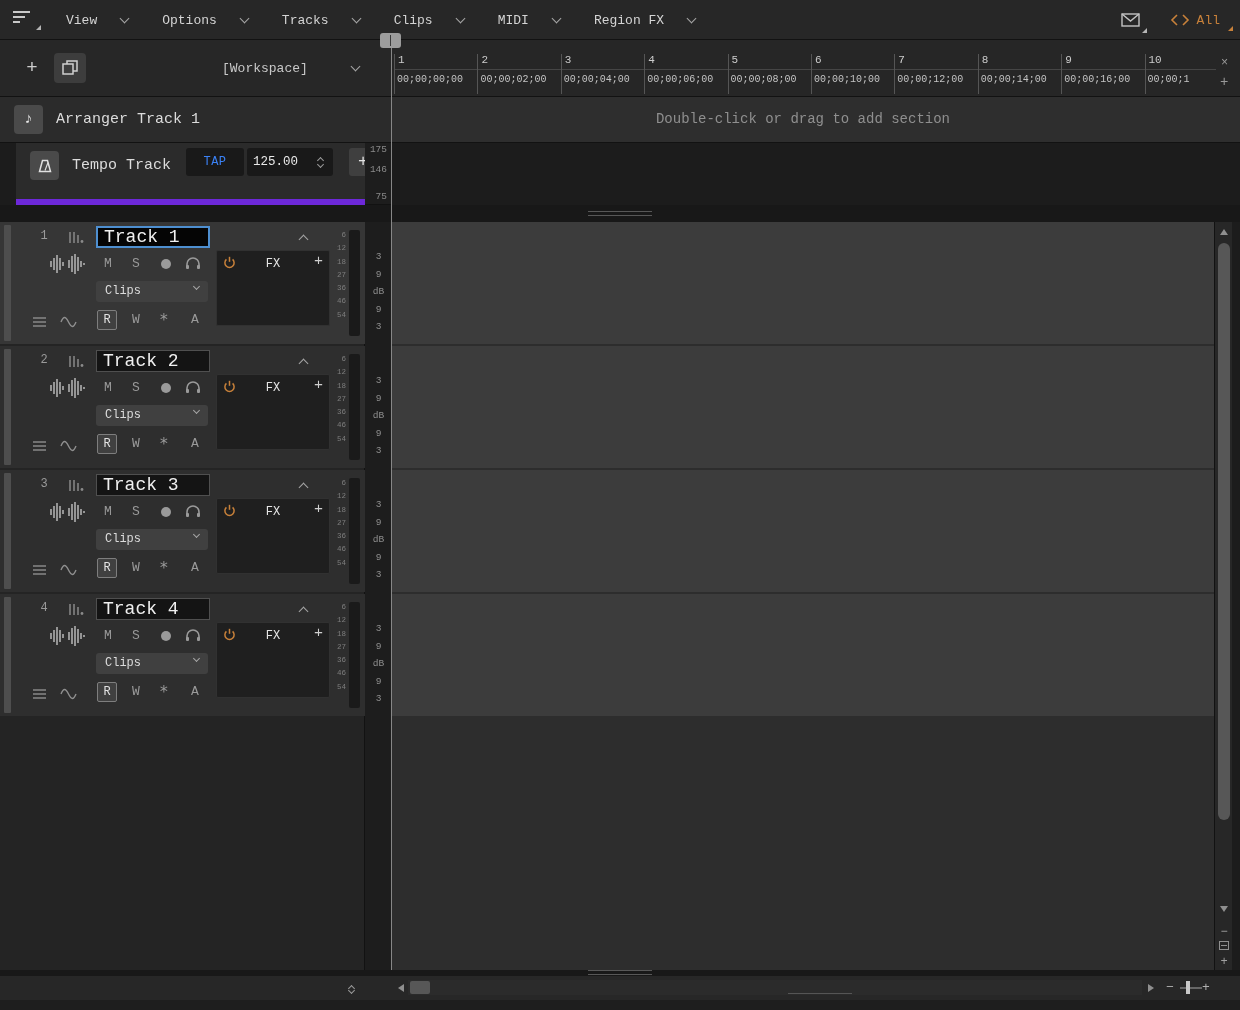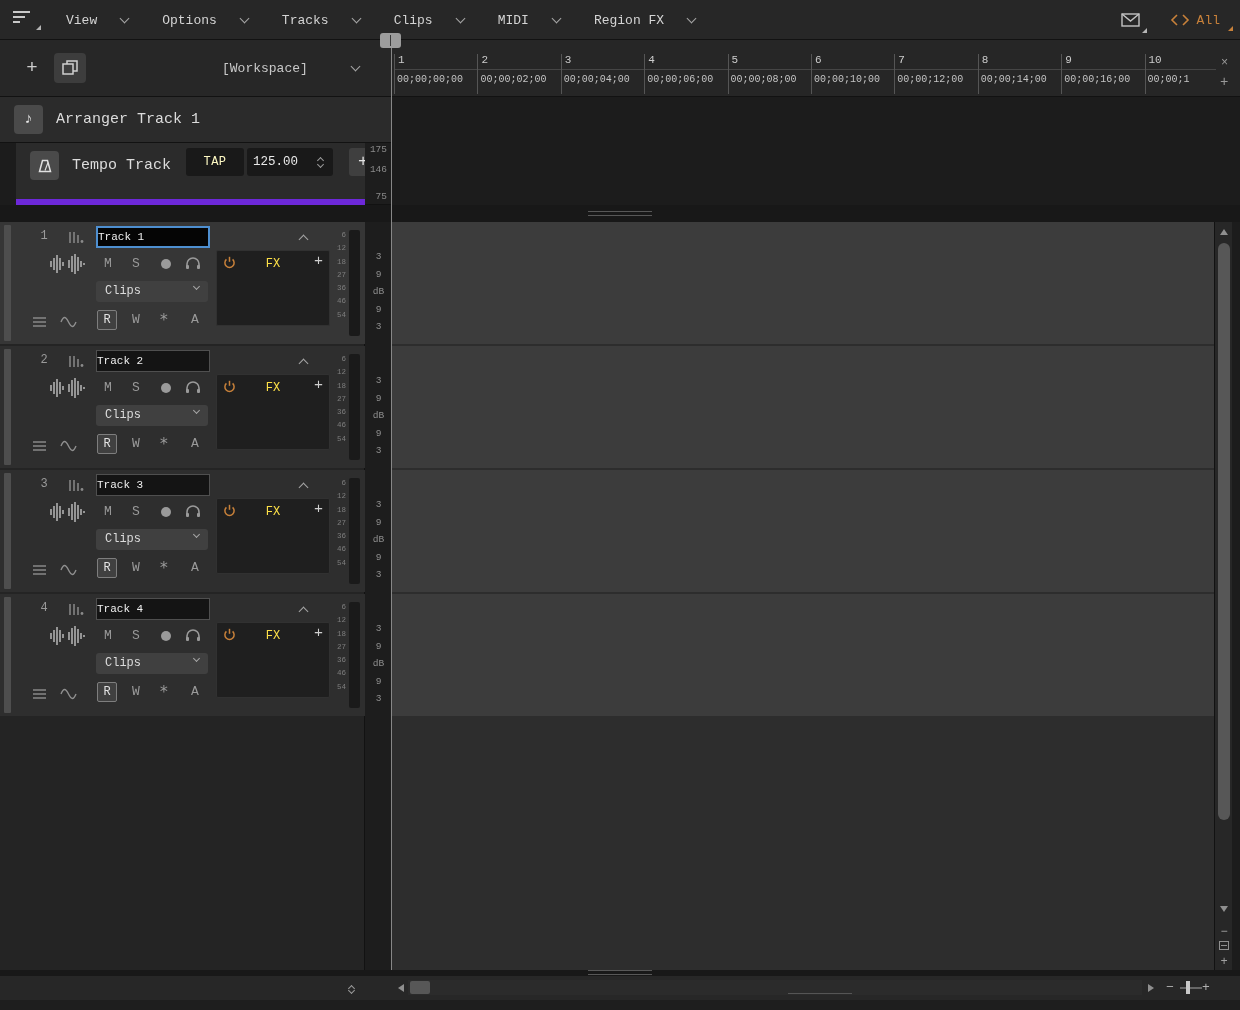--- a/index.html
+++ b/index.html
@@ -48,21 +48,21 @@
 
   
   .arr-head { position:absolute; left:0; top:97px; width:392px; height:46px; background:#2b2b2b; border-bottom:1px solid #121212; border-right:1px solid #121212; }
   .lane-icon { position:absolute; left:14px; top:8px; width:29px; height:29px; background:#4a4a4a; border-radius:4px; display:flex; align-items:center; justify-content:center; color:#e8e8e8; font-size:15px; }
   .lane-title { position:absolute; left:56px; top:14px; font-size:15px; color:#dcdcdc; }
   .arr-lane { position:absolute; left:392px; top:97px; width:848px; height:46px; background:#2e2e2e; border-bottom:1px solid #121212; }
   .arr-hint { position:absolute; left:0; top:14px; width:822px; text-align:center; color:#8f8f8f; font-size:14px; }
 
   
   .tempo-head { position:absolute; left:16px; top:143px; width:365px; height:62px; background:#2b2b2b; border-bottom:6px solid #6d28d9; }
-  .tap-btn { position:absolute; left:170px; top:5px; width:58px; height:28px; background:#191919; border-radius:3px; color:#fef9c3; font-size:12px; text-align:center; line-height:28px; letter-spacing:0.5px; }
+  .tap-btn { position:absolute; left:170px; top:5px; width:58px; height:28px; background:#191919; border-radius:3px; color:#3b82f6; font-size:12px; text-align:center; line-height:28px; letter-spacing:0.5px; }
   .tempo-val { position:absolute; left:231px; top:5px; width:86px; height:28px; background:#191919; border-radius:3px; color:#e8e8e8; font-size:12.5px; line-height:28px; padding-left:6px; }
   .spin { position:absolute; right:4px; top:0; width:14px; height:28px; }
   .spin .chev { position:absolute; left:3px; border-color:#9a9a9a; }
   .spin .chev.up { top:6px; } .spin .chev.dn { top:14px; transform:rotate(45deg); }
   .tempo-plus { position:absolute; left:333px; top:5px; width:28px; height:28px; background:#3f3f3f; border-radius:3px; color:#e4e4e4; font-size:17px; text-align:center; line-height:27px; }
   .tempo-scale { position:absolute; left:365px; top:143px; width:27px; height:62px; background:#1d1d1d; border-bottom:1px solid #121212; font-size:9.5px; color:#8a8a8a; }
   .tempo-scale div { position:absolute; right:5px; }
   .tempo-lane { position:absolute; left:392px; top:143px; width:848px; height:62px; background:#2d2d2d; border-bottom:1px solid #121212; }
   .bpm-label { position:absolute; left:6px; top:15px; font-size:11px; color:#c8c8c8; }
   .tempo-dotline { position:absolute; left:0; right:0; top:33px; border-top:1px dotted #7a7a7a; }
@@ -71,32 +71,32 @@
   .splitter { position:absolute; left:0; width:1240px; background:#181818; }
   .grip { position:absolute; left:588px; width:64px; height:5px; border-top:1px solid #575757; border-bottom:1px solid #575757; }
 
   
   .track-panel { position:absolute; left:0; top:222px; width:365px; height:748px; background:#242424; border-right:1px solid #121212; }
   .track { position:absolute; left:0; width:365px; height:122px; background:#2e2e2e; }
   .track.selected { background:#363636; }
   .color-strip { position:absolute; left:4px; top:3px; width:7px; height:116px; background:#4e4e4e; border-radius:1px; }
   .t-num { position:absolute; left:34px; top:7px; width:20px; text-align:center; color:#9a9a9a; font-size:12px; }
   .meter-toggle { position:absolute; left:68px; top:9px; }
-  .t-name { position:absolute; left:96px; top:4px; width:114px; height:22px; background:#141414; border:1px solid #4f4f4f; color:#f0f0f0; font-size:11px; line-height:20px; white-space:nowrap; overflow:hidden; }
+  .t-name { position:absolute; left:96px; top:4px; width:114px; height:22px; background:#141414; border:1px solid #4f4f4f; color:#f0f0f0; font-size:18px; line-height:20px; padding-left:6px; white-space:nowrap; overflow:hidden; }
   .selected .t-name { border:2px solid #4e8fd0; background:#050505; line-height:18px; }
   .collapse { position:absolute; left:300px; top:8px; width:16px; height:14px; }
   .wave-thumb { position:absolute; left:48px; top:31px; }
   .tbtn { position:absolute; width:18px; height:18px; text-align:center; color:#9a9a9a; font-size:13px; line-height:18px; }
   .mute { left:99px; top:33px; } .solo { left:127px; top:33px; }
   .rec { position:absolute; left:157px; top:33px; width:18px; height:18px; display:flex; align-items:center; justify-content:center; }
   .rec-dot { width:10px; height:10px; border-radius:50%; background:#9a9a9a; }
   .phones { position:absolute; left:185px; top:34px; }
   .fx-box { position:absolute; left:216px; top:28px; width:114px; height:76px; background:#1f1f1f; border:1px solid #313131; border-radius:2px; }
   .fx-pw { position:absolute; left:6px; top:5px; }
-  .fx-label { position:absolute; left:0; right:0; top:6px; text-align:center; font-size:12px; color:#fde047; }
+  .fx-label { position:absolute; left:0; right:0; top:6px; text-align:center; font-size:12px; color:#e5e5e5; }
   .fx-add { position:absolute; right:6px; top:2px; font-size:15px; color:#cfcfcf; }
   .clips-dd { position:absolute; left:96px; top:59px; width:112px; height:21px; background:#404040; border-radius:3px; }
   .clips-dd .lbl { position:absolute; left:9px; top:3px; font-size:12px; color:#dcdcdc; }
   .clips-dd .chev { position:absolute; right:9px; top:7px; }
   .list-ic { position:absolute; left:32px; top:93px; }
   .sine-ic { position:absolute; left:60px; top:93px; }
   .rbtn { position:absolute; left:97px; top:88px; width:20px; height:20px; background:#404040; border:1px solid #7e7e7e; border-radius:2px; color:#e2e2e2; font-size:12px; text-align:center; line-height:18px; }
   .wbtn { left:127px; top:89px; } .abtn { left:186px; top:89px; }
   .ast { left:155px; top:87px; font-size:16px; }
   .db-col { position:absolute; left:326px; top:7px; width:20px; text-align:right; font-size:7.5px; line-height:13.3px; color:#7d7d7d; }
@@ -253,20 +253,23 @@
     </div>
   </div>
   <div class="ruler-corner">
     <div class="ruler-close">×</div>
     <div class="ruler-add">+</div>
   </div>
 
   <div class="arr-head">
     <div class="lane-icon">♪</div>
     <div class="lane-title">Arranger Track 1</div>
+  </div>
+  <div class="arr-lane">
+    <div class="arr-hint">Double-click or drag to add section</div>
   </div>
 
   <div class="tempo-head">
     <div class="lane-icon">
       <svg width="16" height="16">
           <path d="M5.5 2.5 L10.5 2.5 L13.5 13.5 L2.5 13.5 Z" fill="none" stroke="#e0e0e0" stroke-width="1.5"></path>
           <path d="M8 12.5 L11 4.5" stroke="#e0e0e0" stroke-width="1.2"></path>
         </svg>
     </div>
     <div class="lane-title">Tempo Track</div>

